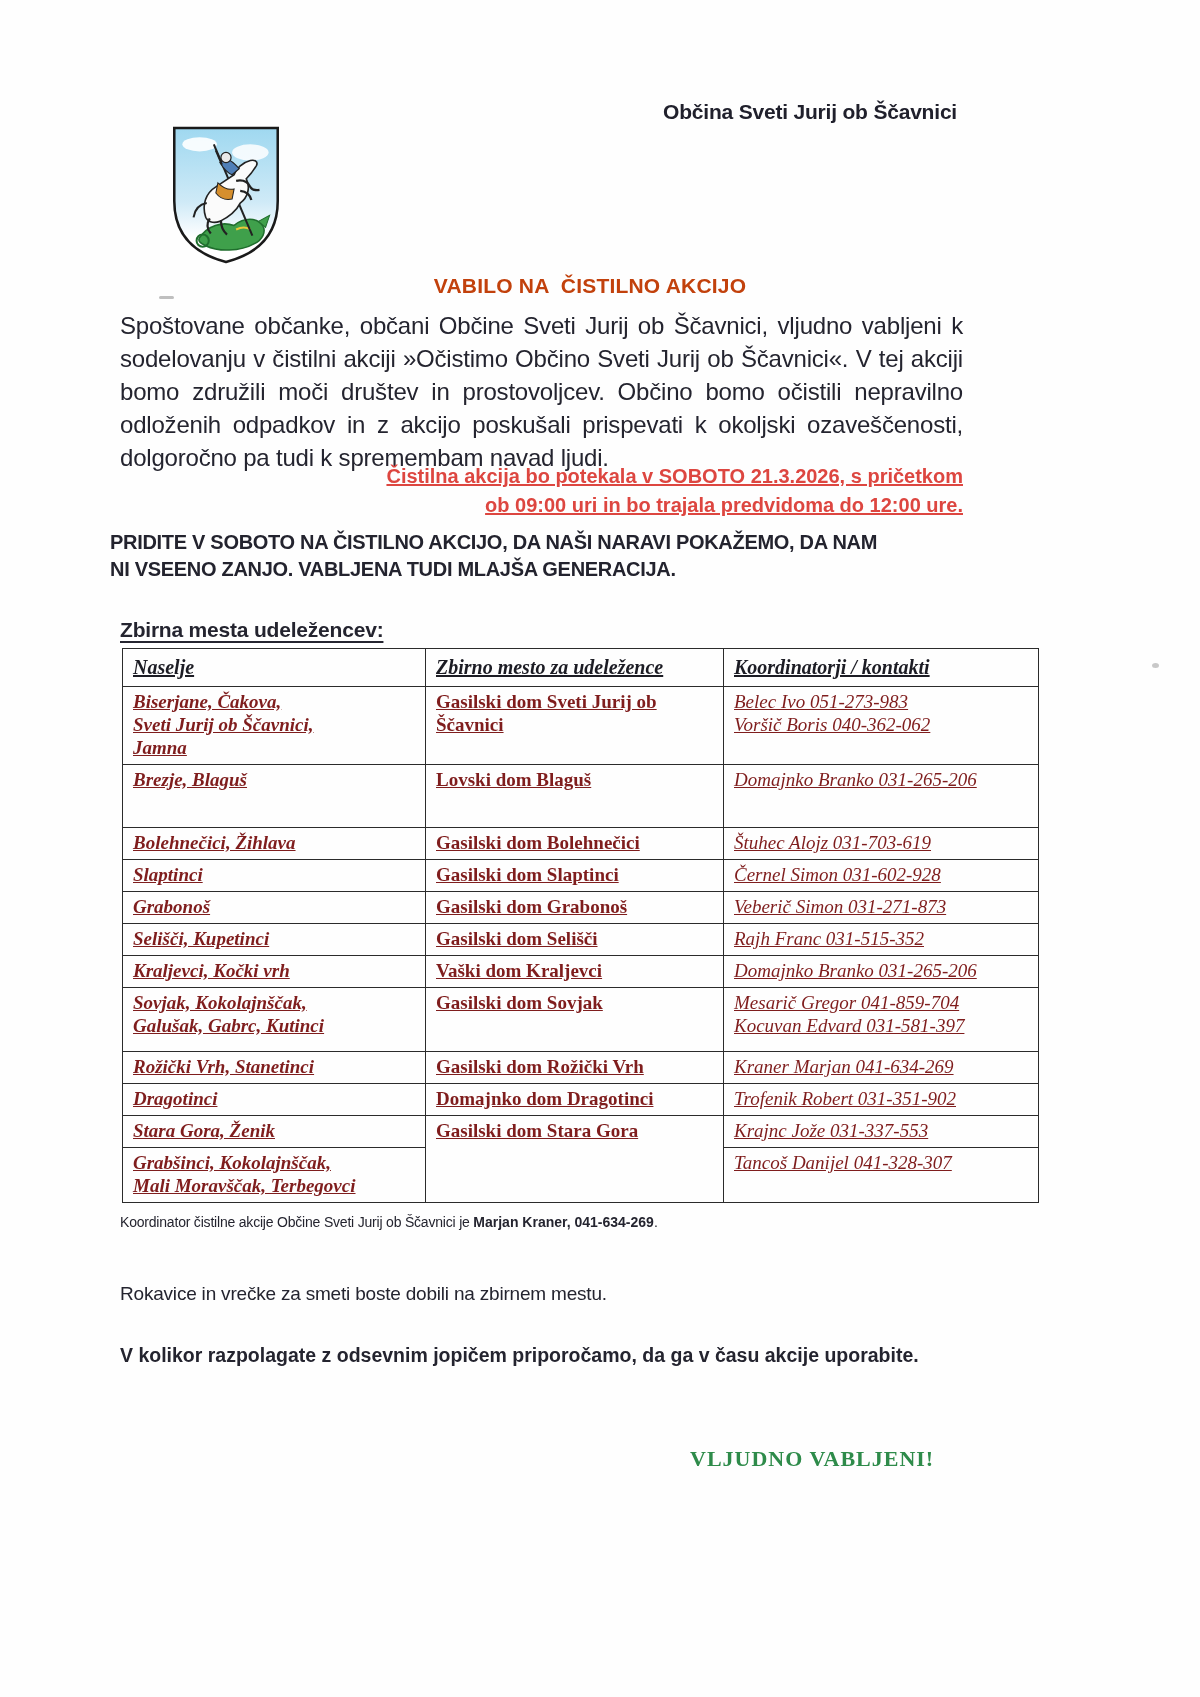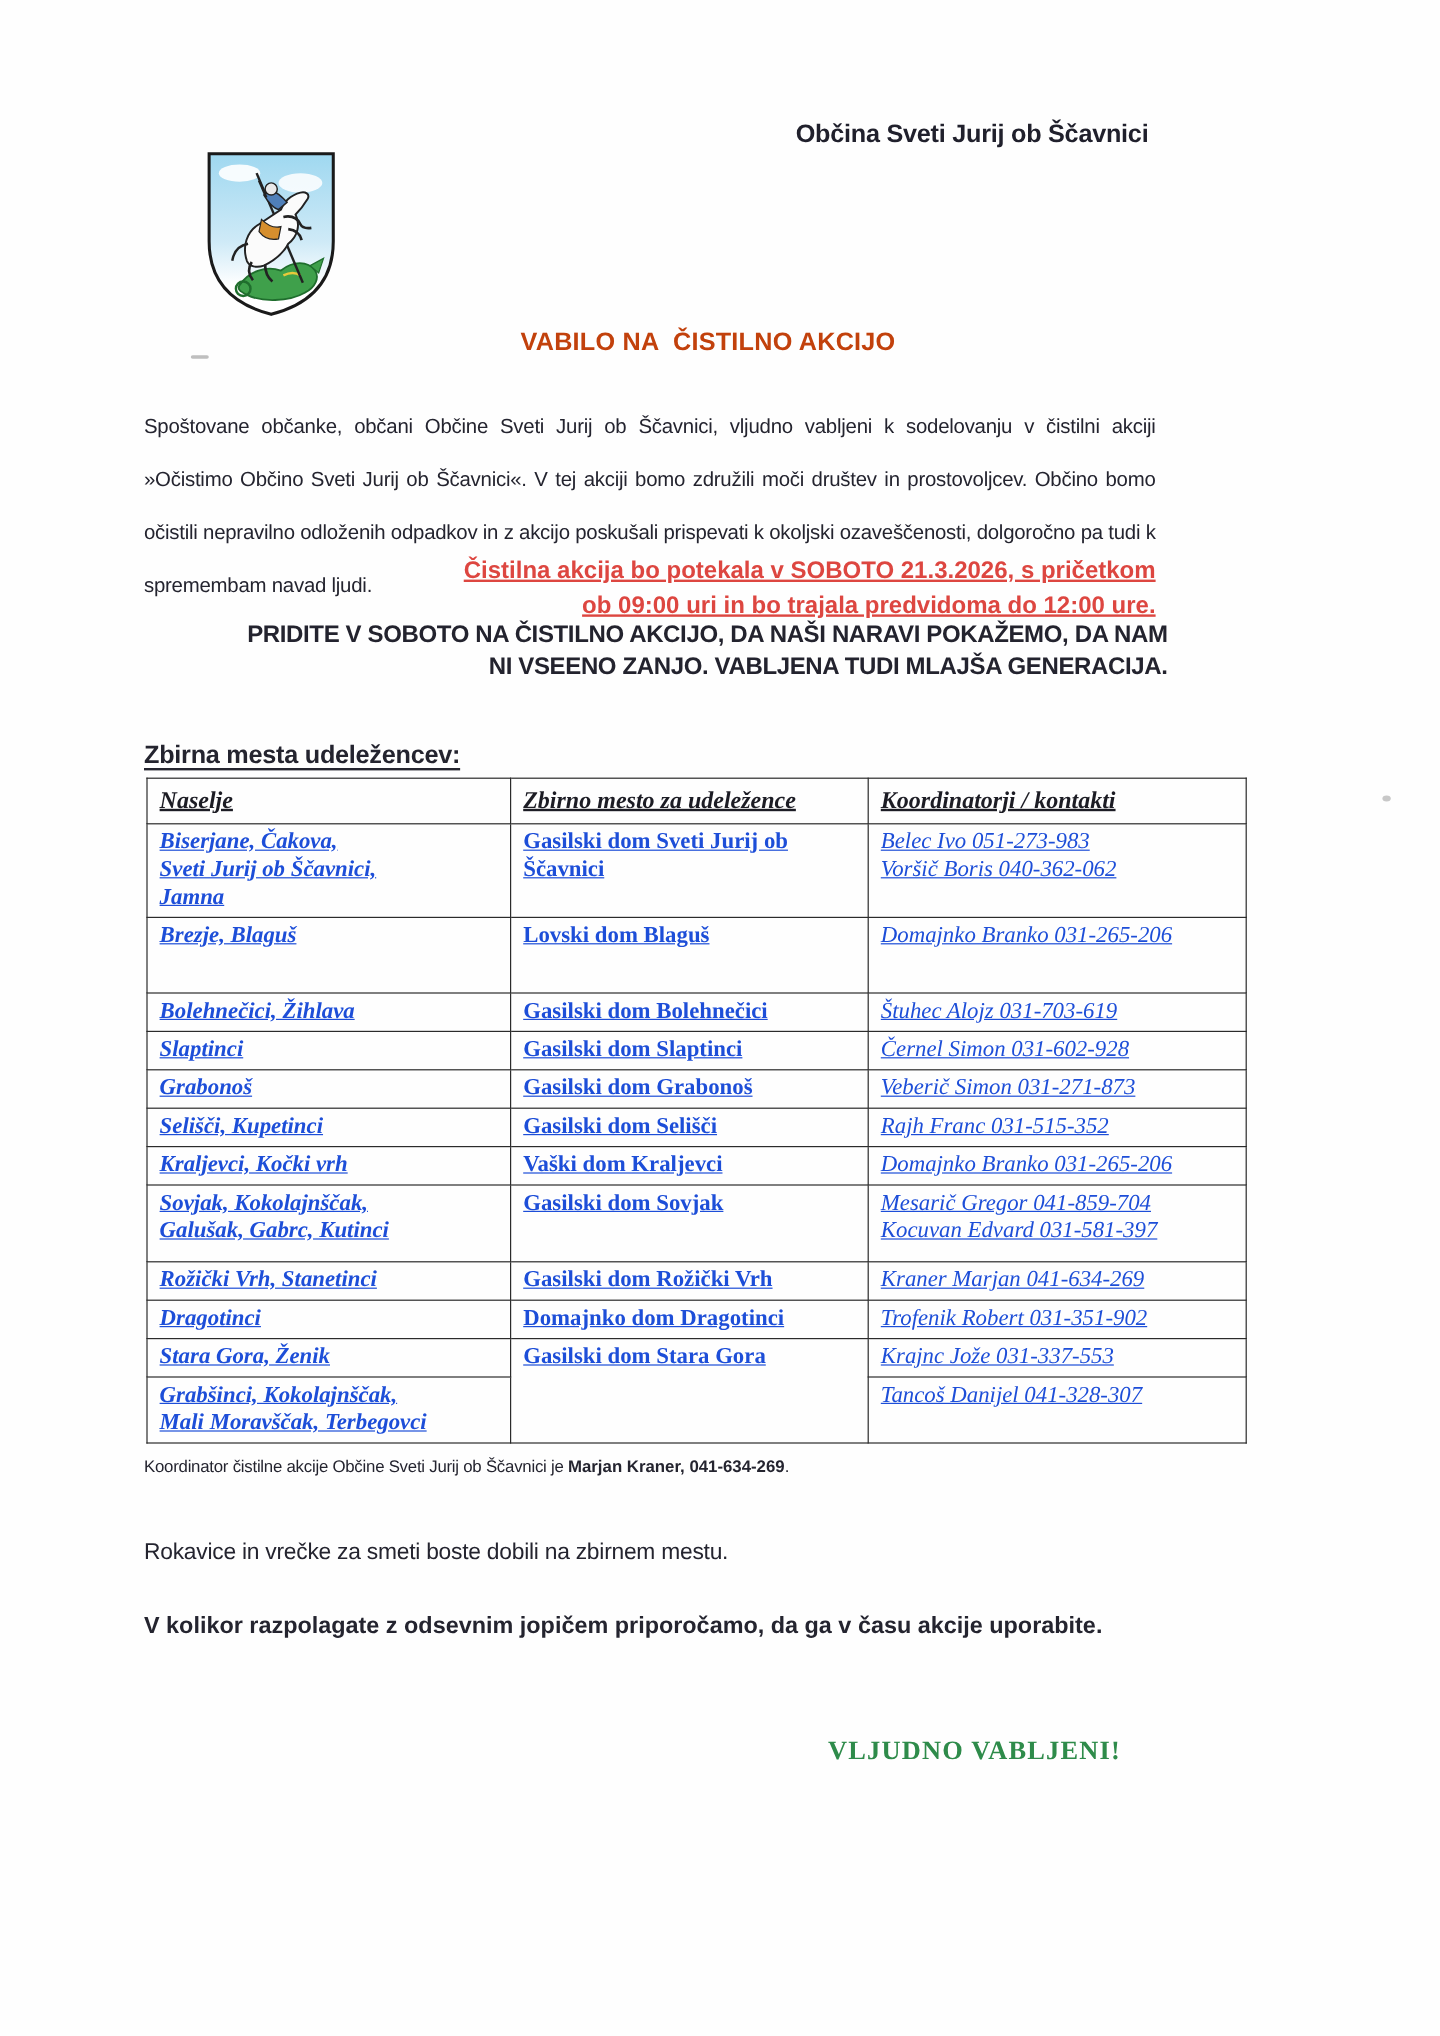--- a/index.html
+++ b/index.html
@@ -17,31 +17,31 @@
     color:#20202c;
   }
   .crest { top:124px; left:169px; width:114px; height:142px; }
 
   .doc-title {
     top:274px; left:160px; width:860px; text-align:center;
     font-size:21px; font-weight:bold; white-space:pre; letter-spacing:0.2px;
   }
 
   .intro {
-    top:334px; left:120px; width:843px;
-    font-size:17px; line-height:44px; text-align:justify; letter-spacing:-0.2px;
+    top:309px; left:120px; width:843px;
+    font-size:24px; line-height:33px; text-align:justify; letter-spacing:-0.2px;
   }
 
   .red-block {
     top:462px; left:120px; width:843px; text-align:right;
     font-size:20px; font-weight:bold; line-height:29px; white-space:pre-line;text-decoration:underline;
   }
 
   .cta-block {
-    top:516px; left:110px; width:863px; text-align:right;
+    top:529px; left:110px; width:863px; text-align:left;
     font-size:20px; font-weight:bold; line-height:27px; white-space:pre-line;
     color:#23232e; letter-spacing:-0.3px;
   }
 
   .table-caption {
     top:618px; left:120px;
     font-size:21px; font-weight:bold; letter-spacing:-0.2px;
     text-decoration:underline; text-underline-offset:4px; text-decoration-thickness:2px;
   }
 
@@ -51,21 +51,21 @@
     font-family:"Liberation Serif", serif;
   }
   table.meet th, table.meet td {
     border:1.6px solid #2b2b2b; vertical-align:top;
     padding:3px 10px 5px 10px; white-space:pre-line;text-decoration:underline;
   }
   table.meet th {
     font-size:20px; font-style:italic; font-weight:bold; text-align:left;
     padding:7px 10px; color:#1c1c24;
   }
-  table.meet td { font-size:19px; line-height:23px; color:#1d4ed8;margin-top:36px; }
+  table.meet td { font-size:19px; line-height:23px; color:#7f1d1d;margin-top:36px; }
   td.col-naselje  { font-weight:bold; font-style:italic; }
   td.col-mesto    { font-weight:bold; }
   td.col-kontakti { font-style:italic; }
   tbody tr:nth-child(2) td { padding-bottom:36px; }  
   tbody tr:nth-child(8) td { padding-bottom:14px; }  
   tbody tr:nth-child(12) td { }
 
   .coordinator-line { top:1214px; left:120px; font-size:14px; letter-spacing:-0.2px; }
   .coordinator-line b { letter-spacing:0; }
 

